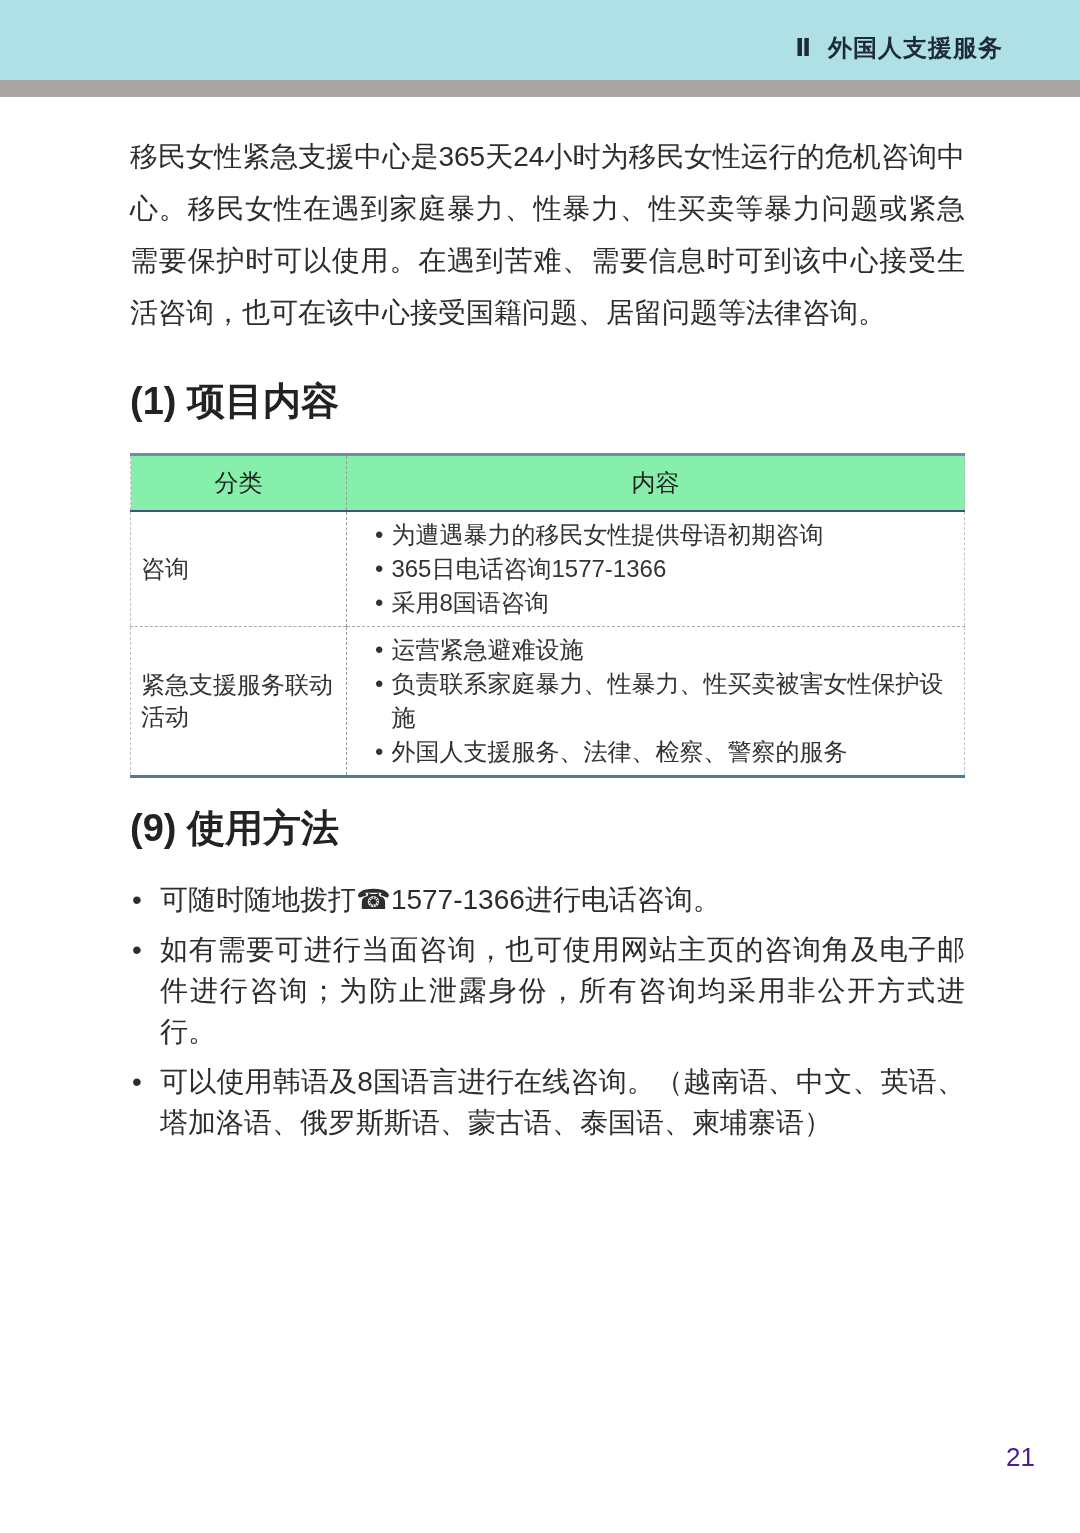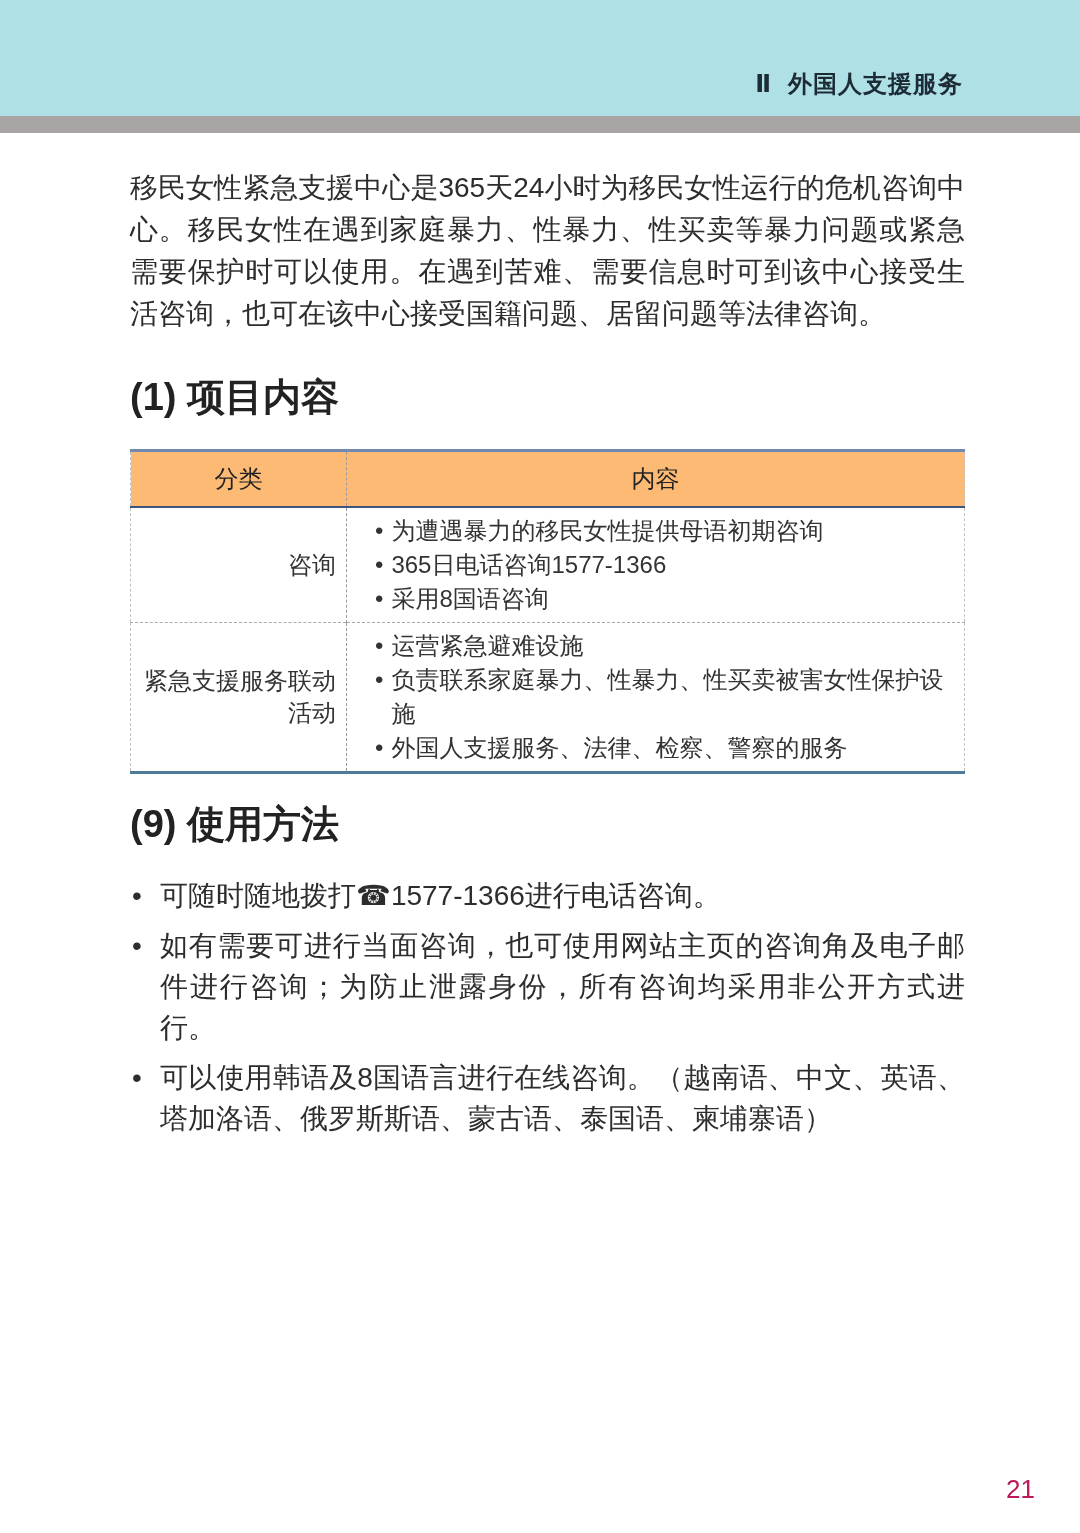--- a/index.html
+++ b/index.html
@@ -8,43 +8,43 @@
     width: 1080px; height: 1533px;
     background: #ffffff;
     font-family: "Liberation Sans", "DejaVu Sans", sans-serif;
     color: #2d2d2d;
     overflow: hidden;
   }
   .page { position: relative; width: 1080px; height: 1533px; background: #fff; }
 
   
   .header-band {
-    height: 116px; background: #aee0e6;
+    height: 80px; background: #aee0e6;
     display: flex; align-items: flex-end; justify-content: flex-end;
-    padding: 0 117px 16px 0;
+    padding: 0 77px 16px 0;
   }
   .header-band .band-text {
     font-size: 24px; font-weight: bold; color: #1c2b34; letter-spacing: 1px;
   }
   .header-band .numeral { margin-right: 16px; }
   .divider-band { height: 17px; background: #a8a4a4; }
 
   .content { margin-left: 130px; width: 835px; }
 
   .doc-title {
     margin-top: 84px;
     font-size: 40px; line-height: 48px;
     color: #5b7e92; font-weight: normal;
     letter-spacing: 0px;
   }
 
   .intro { margin-top: 34px; }
   .intro p {
     margin: 0;
-    font-size: 28px; line-height: 42px;
+    font-size: 28px; line-height: 52px;
     text-align: justify;
     color: #2d2d2d;
   }
 
   .sec-heading {
     font-size: 38px; font-weight: bold; color: #222;
     line-height: 40px;
   }
   .sec1-heading { margin-top: 42px; }
   .sec2-heading { margin-top: 30px; }
@@ -53,35 +53,35 @@
   table.program-table {
     margin-top: 14px;
     width: 835px;
     border-collapse: collapse;
     border-top: 3px solid #7288ae;
     border-bottom: 3px solid #4e7c98;
     border-left: 1px dashed #c2c2c2;
     border-right: 1px dashed #c2c2c2;
   }
   table.program-table thead th {
-    background: #fdba74;
+    background: #86efac;
     border-bottom: 2px solid #3f547b;
     font-size: 24px; font-weight: normal; color: #222;
     text-align: center;
     padding: 11px 4px;
   }
   table.program-table thead th + th { border-left: 1px dashed #9a9a9a; }
   table.program-table tbody td {
     font-size: 24px; color: #333;
     padding: 6px 10px;
     vertical-align: middle;
   }
   table.program-table tbody tr + tr td { border-top: 1px dashed #ababab; }
   table.program-table td.cat-cell {
-    width: 216px; text-align: right;
+    width: 216px; text-align: left;
   }
   table.program-table td.items-cell {
     border-left: 1px dashed #9a9a9a;
     padding-left: 28px;
   }
   .cell-line { line-height: 34px; display: flex; }
   .cell-line .dot { margin-right: 8px; }
 
   
   .use-list { margin-top: 10px; }
@@ -89,22 +89,22 @@
     position: relative;
     padding-left: 30px;
     font-size: 28px; line-height: 41px;
     text-align: justify;
     color: #2d2d2d;
     margin-bottom: 9px;
   }
   .use-item .dot { position: absolute; left: 2px; top: 0; }
 
   .page-number {
-    position: absolute; right: 45px; bottom: 28px;
-    font-size: 26px; color: #be185d; text-align: center;
+    position: absolute; right: 45px; bottom: 60px;
+    font-size: 26px; color: #4c1d95; text-align: center;
   }
 </style>
 </head>
 <body>
 
 <div class="page">
 
   <div class="header-band">
     <div class="band-text">
       <span class="numeral">Ⅱ</span><span>外国人支援服务</span>

